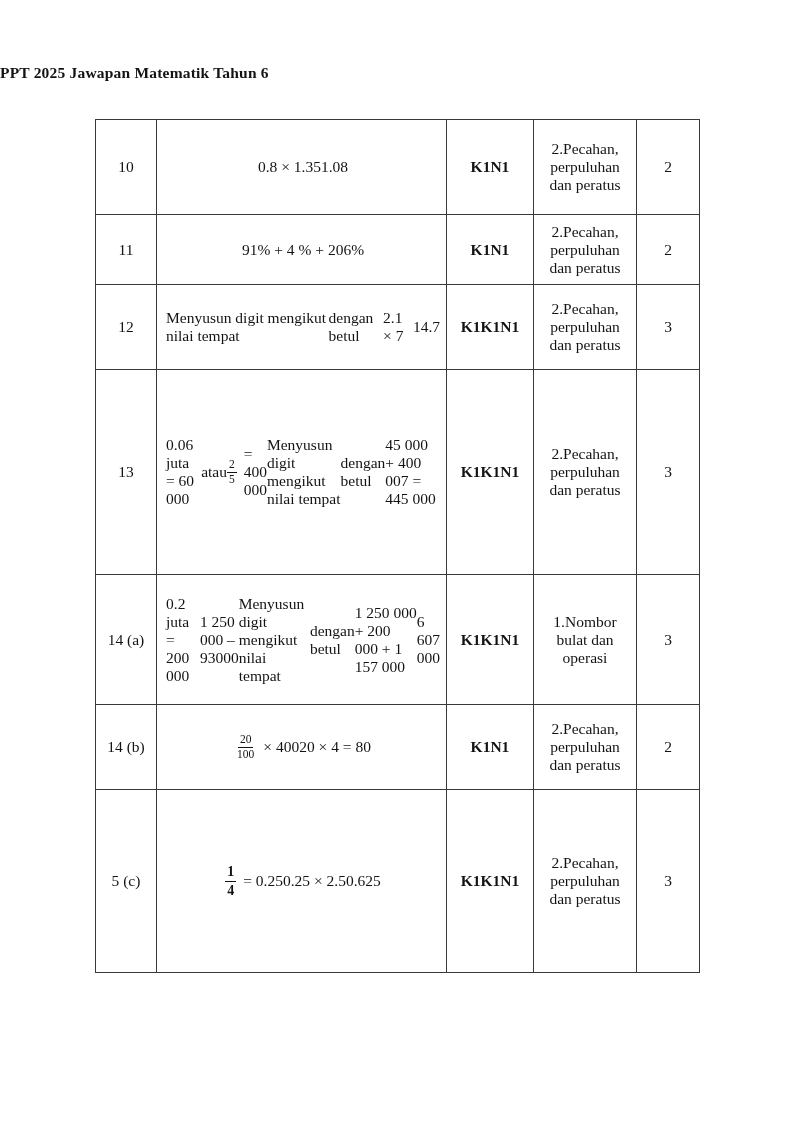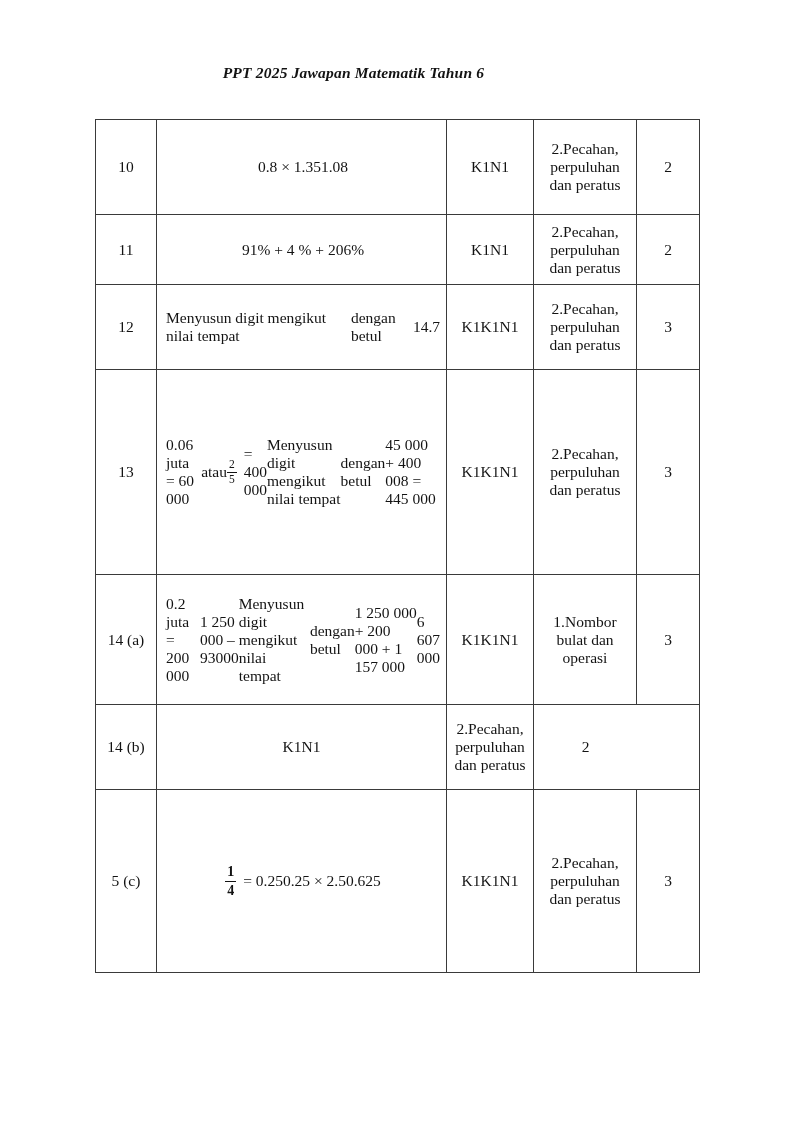--- a/index.html
+++ b/index.html
@@ -3,23 +3,22 @@
 <meta charset="utf-8">
 <style>
   html,body{margin:0;padding:0;}
   body{
     width:800px;height:1131px;background:#ffffff;color:#131313;
     font-family:"Liberation Serif", serif;
     overflow:hidden;position:relative;
   }
   .page-header{
     margin:64px 93px 0 0;
-    text-align:center;
+    text-align:left;
     font-size:15.5px;
-    font-style:italic;
     font-weight:bold;
     letter-spacing:0.2px;
   }
   .answer-table{
     position:absolute;left:95px;top:119px;
     width:605px;
     border:1.5px solid #3a3a3a;
     box-sizing:border-box;
     font-size:15.5px;
   }
@@ -47,21 +46,21 @@
     width:100%;height:100%;
   }
   .line{
     min-height:18px;
     display:flex;align-items:center;
     line-height:18px;
   }
   .frac-line{min-height:34px;}
   .frac-line-big{min-height:44px;}
   .mark-cell{padding:6px 2px;}
-  .mark-cell .line{justify-content:center;}
+  .mark-cell .line{justify-content:center;font-weight:bold;}
   .frac{
     display:inline-flex;flex-direction:column;align-items:center;
     font-size:11.5px;line-height:1.2;
     margin-right:7px;
   }
   .frac .num{border-bottom:1.2px solid #131313;padding:0 2px;}
   .frac .den{padding:0 2px;}
   .frac.big{font-size:14px;font-weight:bold;line-height:1.25;}
   .frac.big .num{border-bottom:1.6px solid #131313;}
   .topic-cell{
@@ -139,20 +138,23 @@
       </div>
       <div class="cell work-cell">
         <div class="lines">
           <div class="line">
             <div class="ltext">Menyusun digit mengikut nilai tempat</div>
           </div>
           <div class="line">
             <div class="ltext">dengan betul</div>
           </div>
           <div class="line">
+            <div class="ltext">2.1 × 7</div>
+          </div>
+          <div class="line">
             <div class="ltext">14.7</div>
           </div>
         </div>
       </div>
       <div class="cell mark-cell">
         <div class="lines">
           <div class="line"></div>
           <div class="line">K1</div>
           <div class="line">K1</div>
           <div class="line">N1</div>
@@ -188,21 +190,21 @@
           </div>
           <div class="line"></div>
           <div class="line">
             <div class="ltext">Menyusun digit mengikut nilai tempat</div>
           </div>
           <div class="line">
             <div class="ltext">dengan betul</div>
           </div>
           <div class="line"></div>
           <div class="line">
-            <div class="ltext">45 000 + 400 008 = 445 000</div>
+            <div class="ltext">45 000 + 400 007 = 445 000</div>
           </div>
         </div>
       </div>
       <div class="cell mark-cell">
         <div class="lines">
           <div class="line">K1</div>
           <div class="line"></div>
           <div class="line frac-line"></div>
           <div class="line"></div>
           <div class="line">K1</div>
@@ -262,20 +264,35 @@
         <div class="topic-line">bulat dan</div>
         <div class="topic-line">operasi</div>
       </div>
       <div class="cell total-cell">
         <div class="">3</div>
       </div>
     </div>
     <div class="trow" style="min-height: 85px;">
       <div class="cell no-cell">
         <div class="">14 (b)</div>
+      </div>
+      <div class="cell work-cell">
+        <div class="lines">
+          <div class="line frac-line">
+            <div class="frac">
+              <div class="num">20</div>
+              <div class="den">100</div>
+            </div>
+            <div class="ltext">× 400</div>
+          </div>
+          <div class="line"></div>
+          <div class="line">
+            <div class="ltext">20 × 4 = 80</div>
+          </div>
+        </div>
       </div>
       <div class="cell mark-cell">
         <div class="lines">
           <div class="line frac-line">K1</div>
           <div class="line"></div>
           <div class="line">N1</div>
         </div>
       </div>
       <div class="cell topic-cell">
         <div class="topic-line">2.Pecahan,</div>

